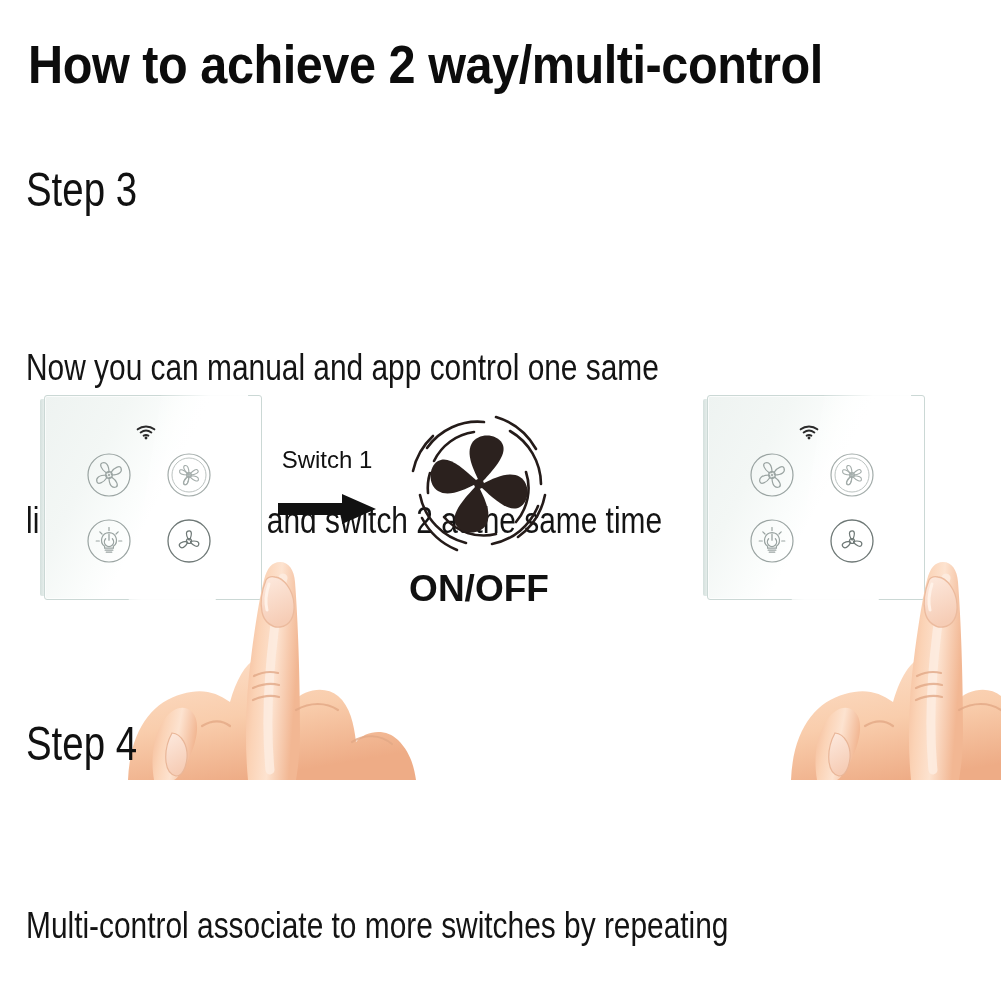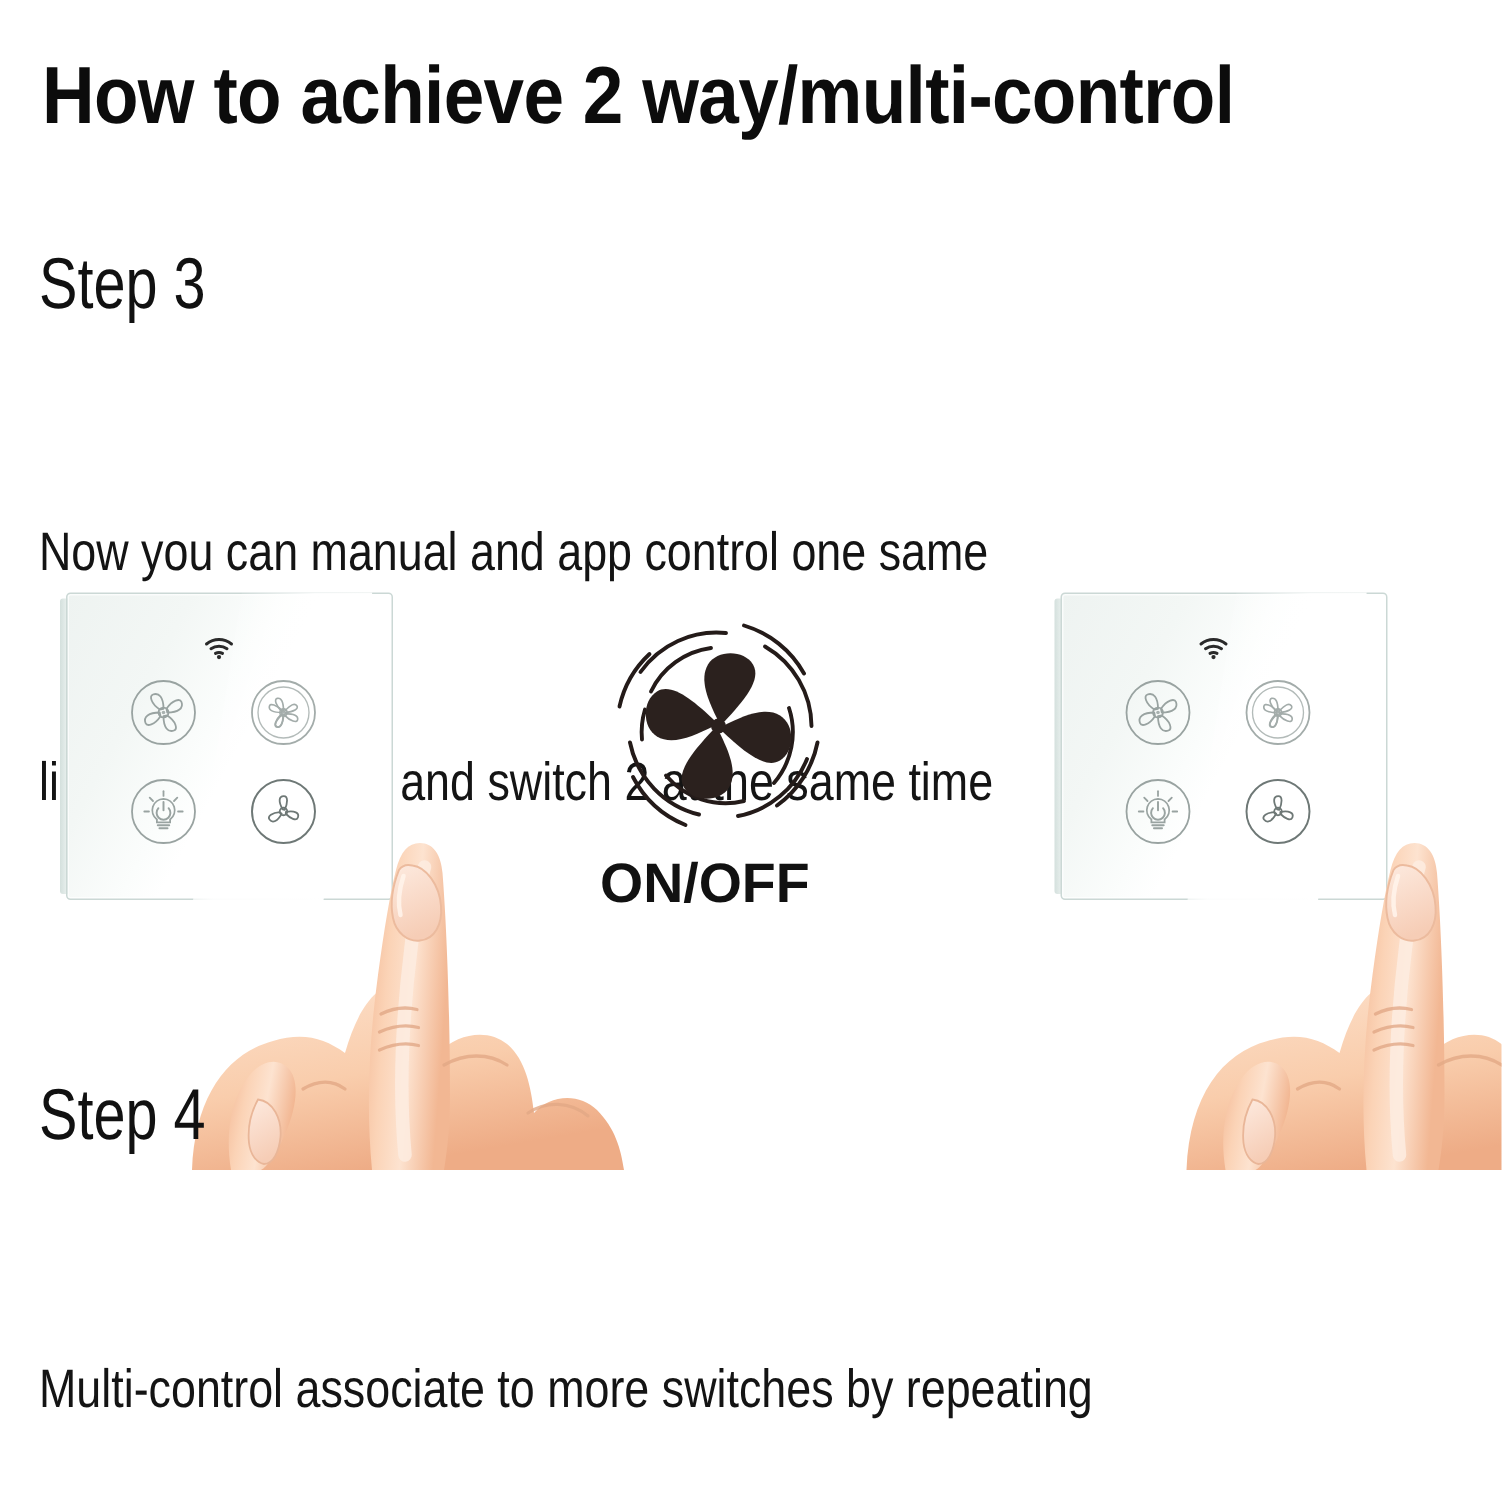--- a/index.html
+++ b/index.html
@@ -157,21 +157,21 @@
     left: 400px;
     top: 35px;
     width: 158px;
     height: 158px;
   }
   .onoff-label {
     position: absolute;
     left: 400px;
     top: 198px;
     width: 158px;
-    text-align: left;
+    text-align: center;
     font-family: "Liberation Sans", sans-serif;
     font-size: 37px;
     font-weight: 700;
     letter-spacing: 0px;
     color: #111111;
   }
 
   
   .arrow-group {
     position: absolute;
@@ -333,20 +333,28 @@
         <path d="M232 262 C244 254 260 254 272 264"></path>
         <path d="M82 246 C92 240 102 240 110 246"></path>
       </g>
 
       <path d="M146 100 C142 110 140 122 142 132 C144 142 152 148 160 147
                C170 146 175 136 174 124 C173 110 164 98 155 97 C151 96 148 97 146 100 Z" fill="url(#nailG)" stroke="#ecbb9e" stroke-width="1.3"></path>
       <path d="M149 104 C146 113 145 122 147 130" fill="none" stroke="#fff3ea" stroke-width="3" stroke-linecap="round" opacity="0.9"></path>
     </svg>
   </div>
 
+  <div class="arrow-group g1">
+    <div class="arrow-label">Switch 1</div>
+    <div class="arrow-glyph">
+      <svg viewBox="0 0 110 34" width="110" height="34">
+        <path d="M6 11 L70 11 L70 2 L104 17 L70 32 L70 23 L6 23 Z" fill="#111111"></path>
+      </svg>
+    </div>
+  </div>
 
   <div class="center-fan">
     <svg viewBox="0 0 158 158" width="158" height="158">
       <g fill="none" stroke="#241b19" stroke-width="2.6" stroke-linecap="round">
 
         <path d="M27 43 A62 62 0 0 1 84 17"></path>
         <path d="M110 26 A62 62 0 0 1 141 79"></path>
         <path d="M138 101 A62 62 0 0 1 92 139"></path>
         <path d="M66 138 A62 62 0 0 1 20 90"></path>
 

